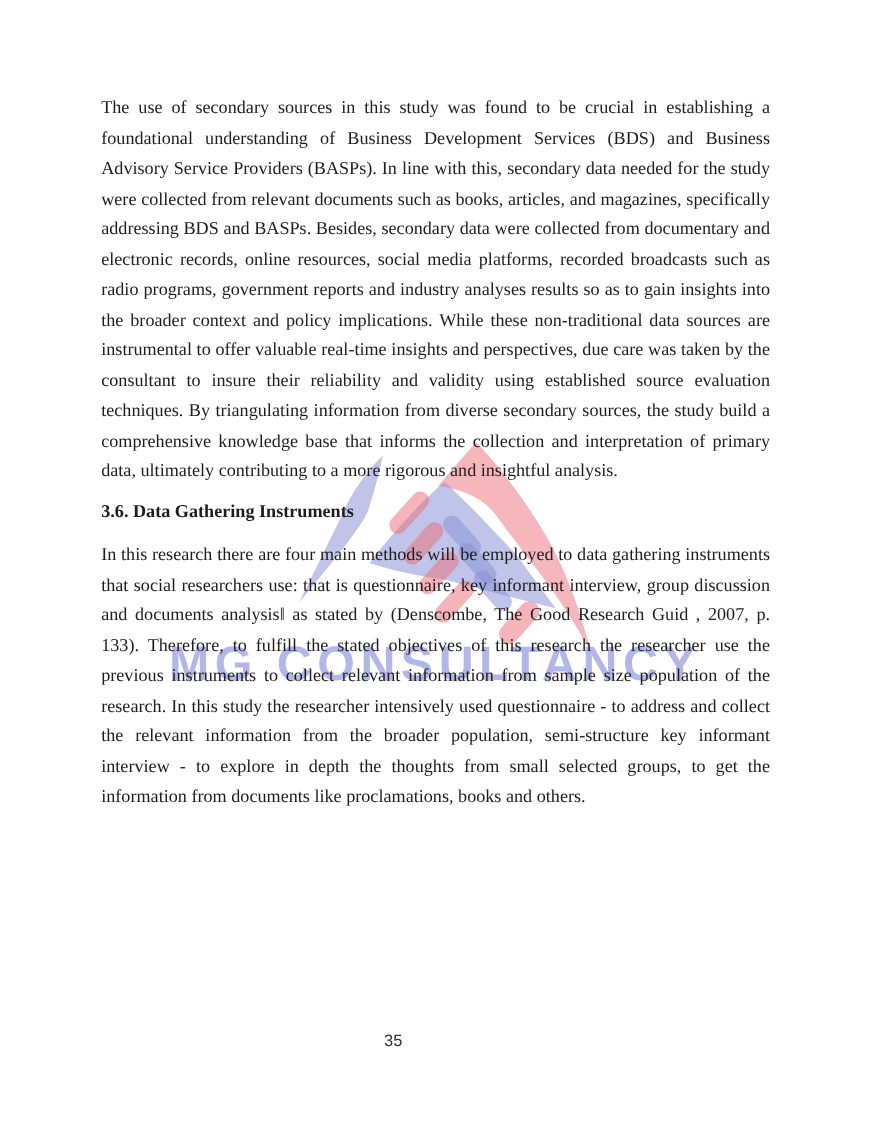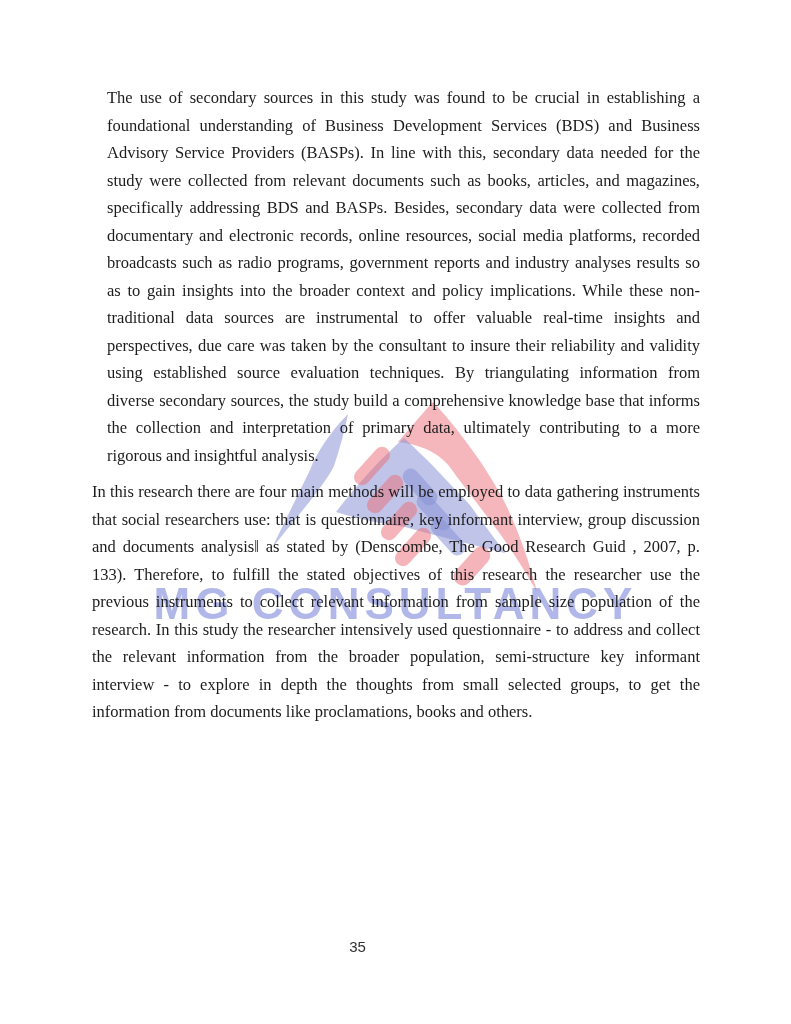--- a/index.html
+++ b/index.html
@@ -53,21 +53,20 @@
     font-size: 16.5px;
     line-height: 27.5px;
   }
   .content p {
     margin: 0 0 18px 0;
     text-align: justify;
     text-align-last: left;
   }
   .content p.tight {
     margin-bottom: 9px;
-    margin-left: 15px;
   }
   h2.section-heading {
     margin: 0 0 12px 0;
     font-size: 16.5px;
     line-height: 27.5px;
     font-weight: bold;
   }
   .page-footer {
     position: absolute;
     left: 0;
@@ -115,20 +114,21 @@
         <rect x="-8" y="-22" width="16" height="44" rx="8" transform="translate(182,141) rotate(-42)"></rect>
       </g>
     </svg>
     <div class="wm-text">MG CONSULTANCY</div>
   </div>
 
   <div class="content">
 
     <p class="tight">The use of secondary sources in this study was found to be crucial in establishing a foundational understanding of Business Development Services (BDS) and Business Advisory Service Providers (BASPs). In line with this, secondary data needed for the study were collected from relevant documents such as books, articles, and magazines, specifically addressing BDS and BASPs. Besides, secondary data were collected from documentary and electronic records, online resources, social media platforms, recorded broadcasts such as radio programs, government reports and industry analyses results so as to gain insights into the broader context and policy implications. While these non-traditional data sources are instrumental to offer valuable real-time insights and perspectives, due care was taken by the consultant to insure their reliability and validity using established source evaluation techniques. By triangulating information from diverse secondary sources, the study build a comprehensive knowledge base that informs the collection and interpretation of primary data, ultimately contributing to a more rigorous and insightful analysis.</p>
 
+    <h2 class="section-heading">3.6. Data Gathering Instruments</h2>
 
     <p>In this research there are four main methods will be employed to data gathering instruments that social researchers use: that is questionnaire, key informant interview, group discussion and documents analysis‖ as stated by (Denscombe, The Good Research Guid , 2007, p. 133). Therefore, to fulfill the stated objectives of this research the researcher use the previous instruments to collect relevant information from sample size population of the research. In this study the researcher intensively used questionnaire - to address and collect the relevant information from the broader population, semi-structure key informant interview - to explore in depth the thoughts from small selected groups, to get the information from documents like proclamations, books and others.</p>
   </div>
 
   <div class="page-footer">
     <span class="page-number">35</span>
   </div>
 
 </div>
 

